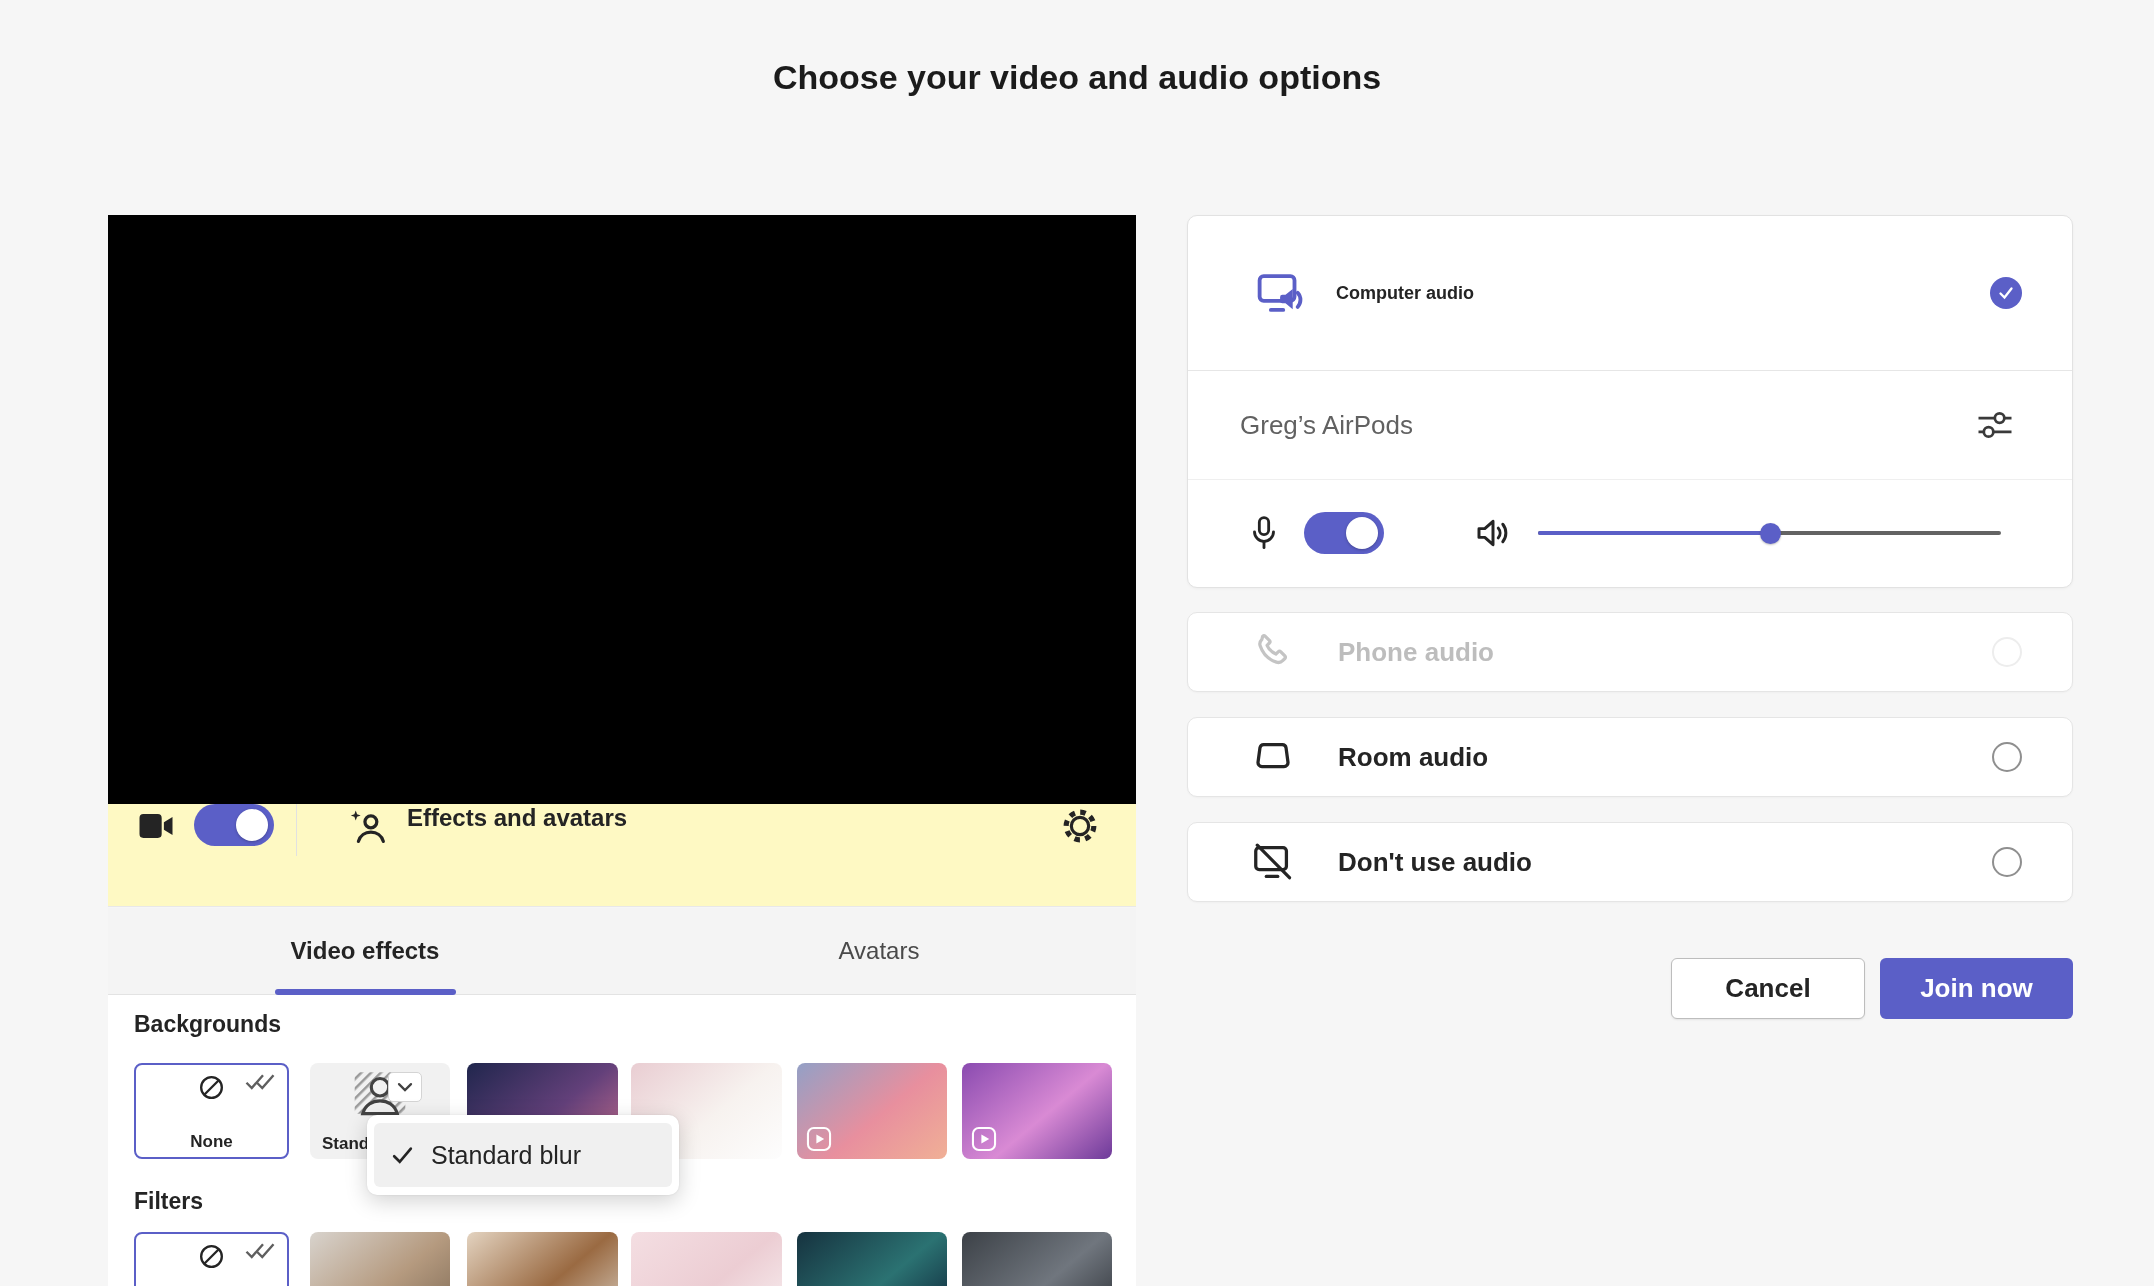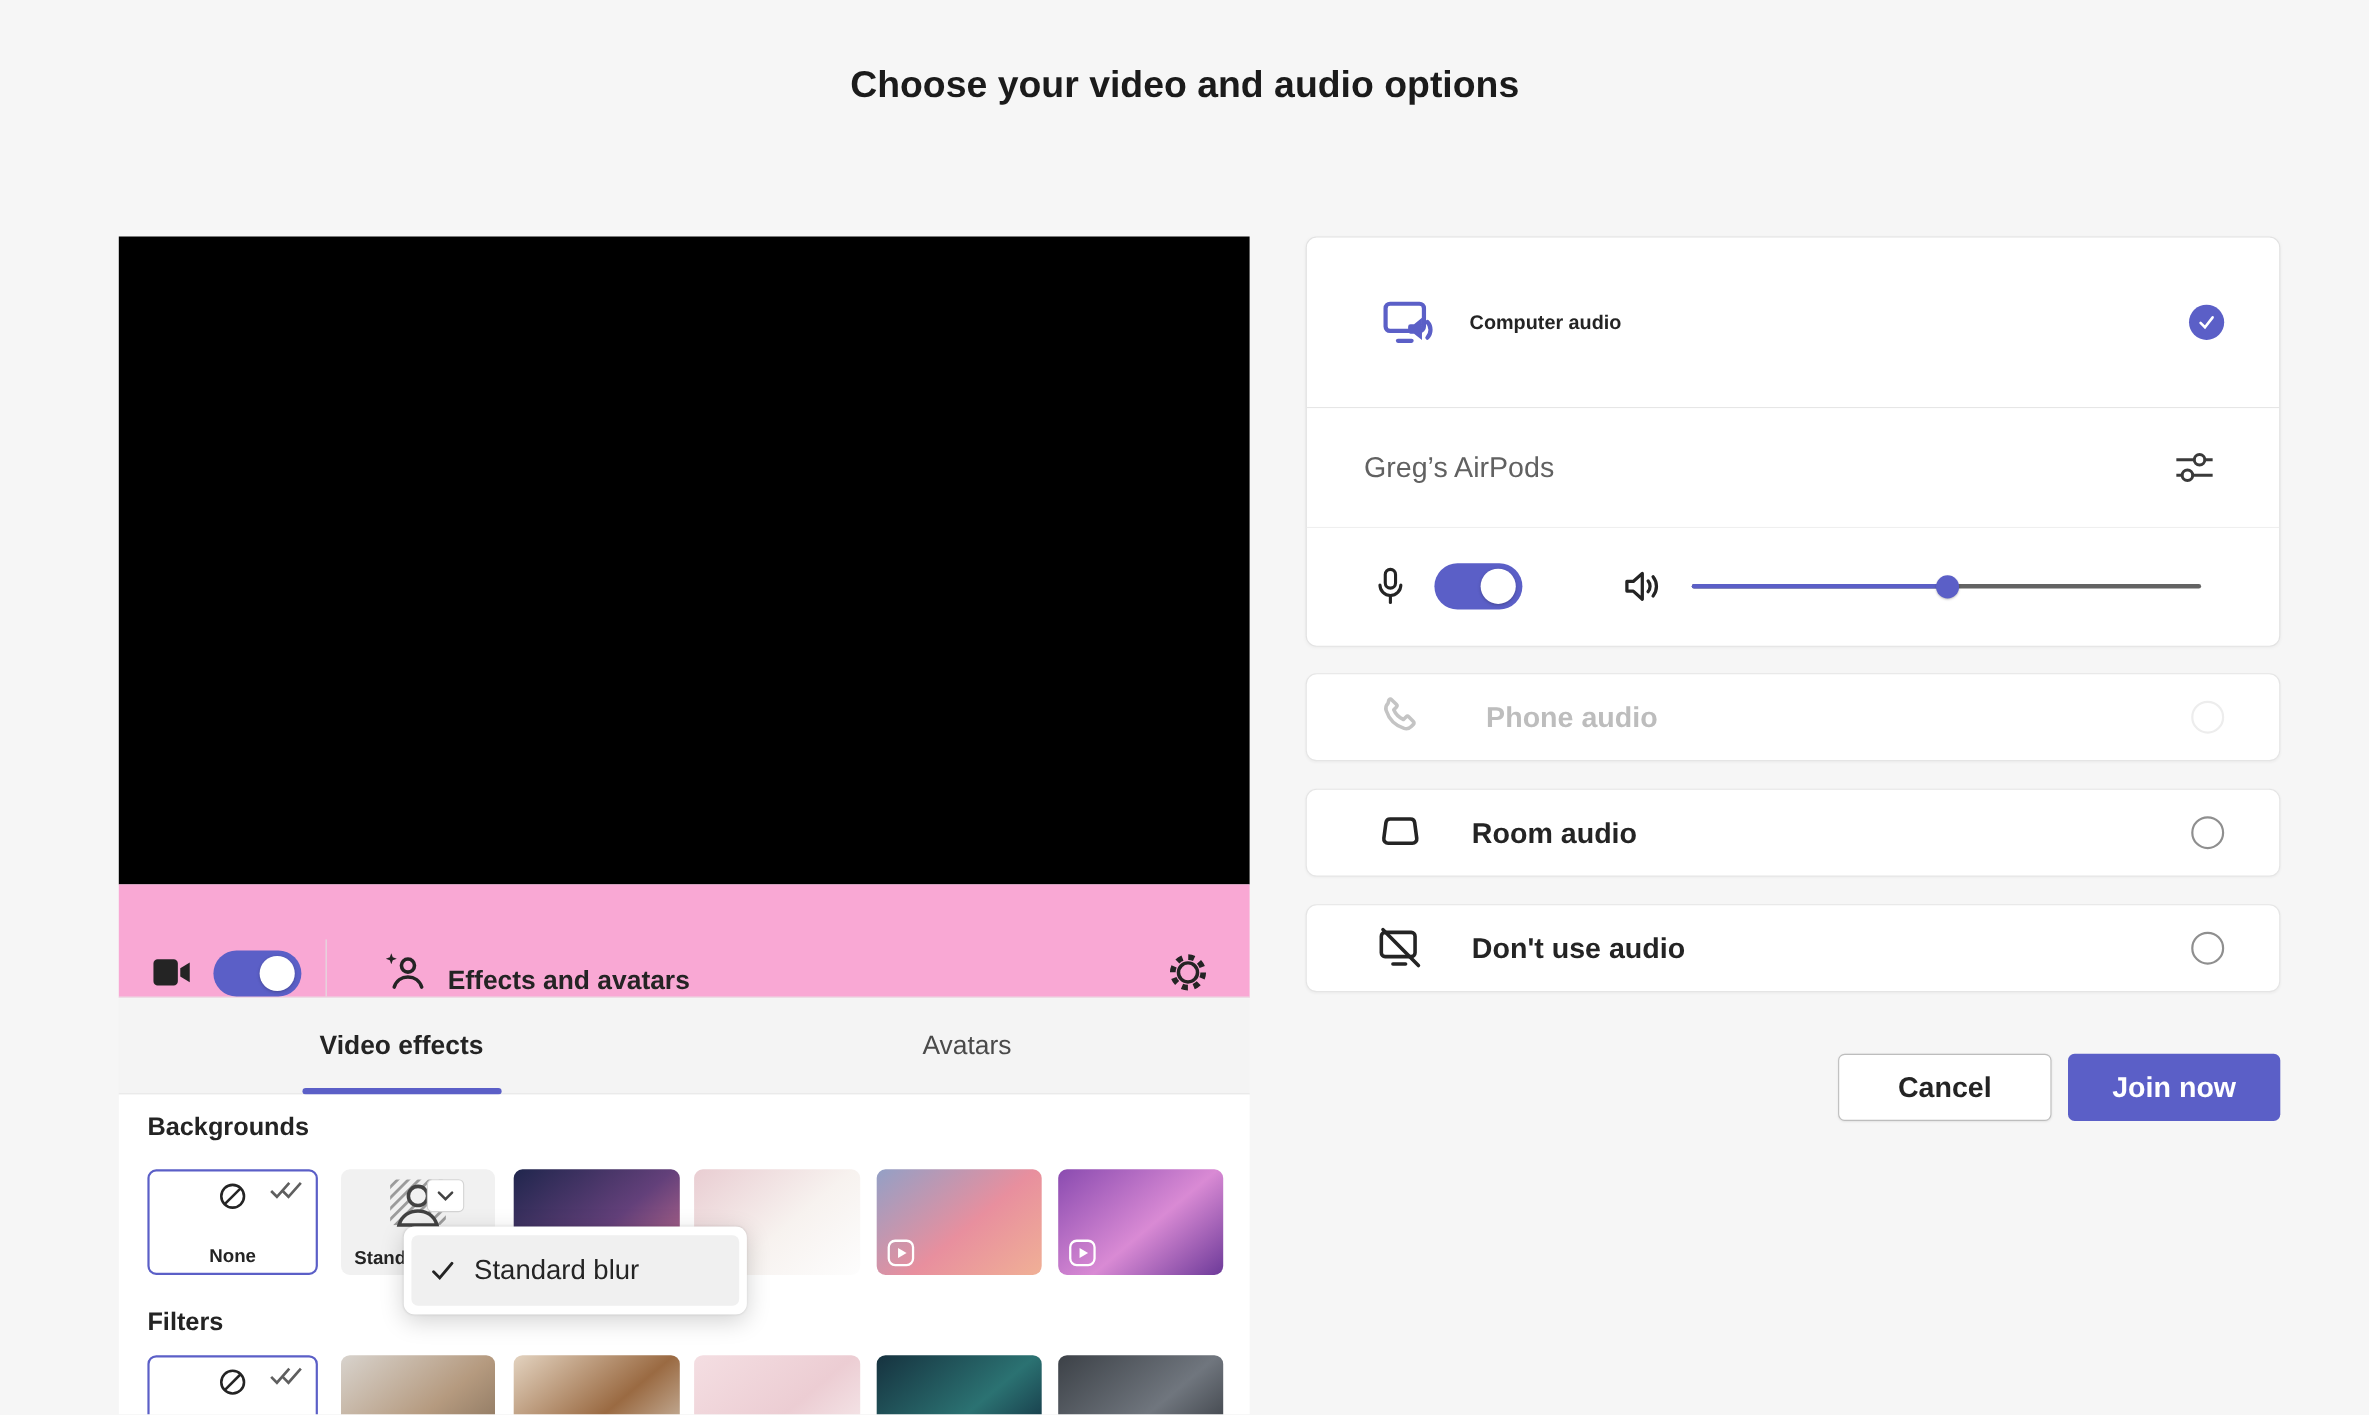--- a/index.html
+++ b/index.html
@@ -13,21 +13,21 @@
   .page-title {
     position:absolute; top:58px; left:0; width:100%;
     text-align:center; font-size:34px; font-weight:700; color:#1b1b1b;
   }
 
   
   .video-preview { position:absolute; left:108px; top:215px; width:1028px; height:589px; background:#000; }
 
   .control-bar {
     position:absolute; left:108px; top:804px; width:1028px; height:103px;
-    background:#f9a8d4; display:flex; align-items:flex-end; padding:0 34px 0 26px;
+    background:#fef9c3; display:flex; align-items:flex-start; padding:0 34px 0 26px;
     border-bottom:1px solid #e8e8e8;
   }
   .toggle {
     width:80px; height:42px; border-radius:21px; background:var(--accent);
     position:relative; flex:0 0 auto; cursor:pointer;
   }
   .toggle .knob {
     position:absolute; top:5px; right:6px; width:32px; height:32px; border-radius:50%;
     background:#fff; box-shadow:0 1px 3px rgba(0,0,0,.25);
   }
@@ -120,21 +120,21 @@
   .audio-card {
     position:absolute; left:1187px; width:886px; height:80px;
     background:#fff; border:1px solid #e5e5e5; border-radius:10px;
     display:flex; align-items:center; padding:0 50px 0 62px; cursor:pointer;
     box-shadow:0 1px 2px rgba(0,0,0,.03);
   }
   .audio-card .label { font-size:26px; font-weight:600; margin-left:42px; color:#242424; }
   .audio-card.disabled .label { color:#bdbdbd; }
   .radio { margin-left:auto; width:30px; height:30px; border-radius:50%; border:2px solid #8f8f8f; }
   .radio.faint { border-color:#ededed; }
-  .card-phone { top:612px;gap:13px; }
+  .card-phone { top:612px; }
   .card-room  { top:717px; }
   .card-noaud { top:822px; }
 
   .btn {
     position:absolute; top:958px; height:61px; border-radius:6px;
     font-family:"Liberation Sans", sans-serif; font-size:26px; font-weight:600;
     display:flex; align-items:center; justify-content:center; cursor:pointer;
   }
   .btn-cancel { left:1671px; width:194px; background:#fff; border:1px solid #bdbdbd; color:#242424; box-shadow:0 1px 2px rgba(0,0,0,.08); }
   .btn-join { left:1880px; width:193px; background:var(--accent); border:none; color:#fff; }

